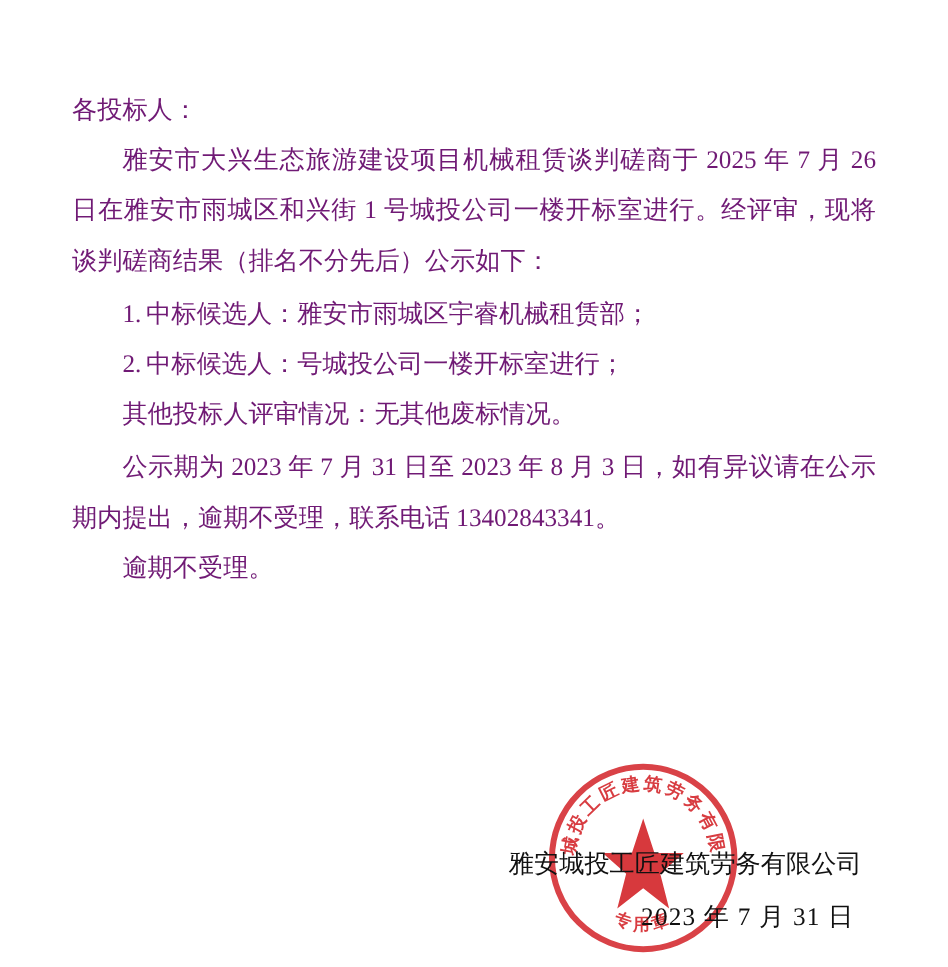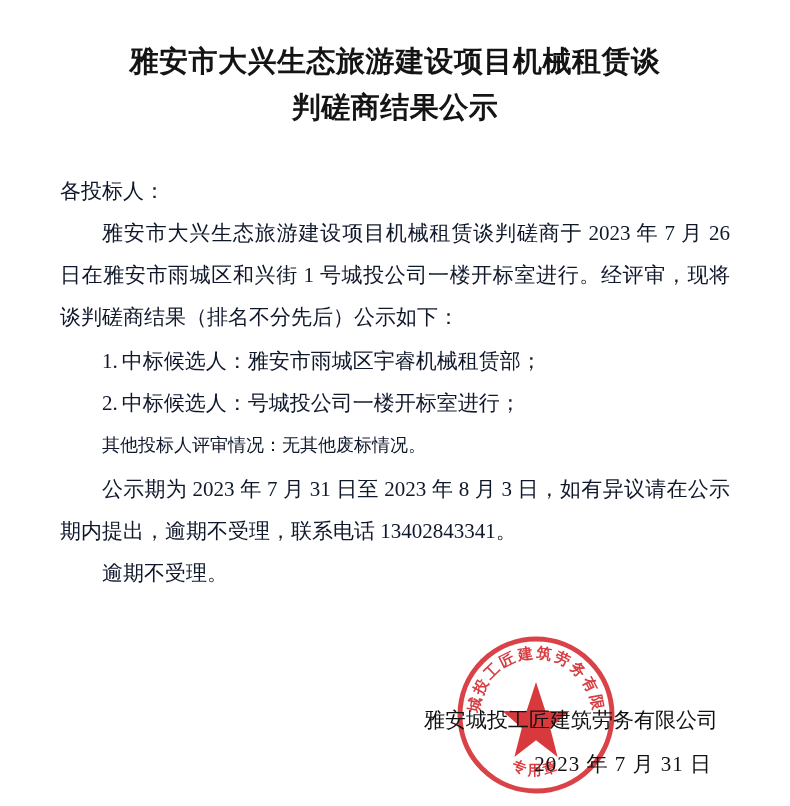--- a/index.html
+++ b/index.html
@@ -30,21 +30,21 @@
     text-align: center;
     letter-spacing: 0.5px;
     margin: 8px auto 0 auto;
     width: 560px;
     color: #141414;
   }
   .body-block {
     margin-top: 40px;
     font-size: 21px;
     line-height: 42px;
-    color: #0f172a;
+    color: #701a75;
   }
   .para {
     margin: 0;
     text-align: justify;
     text-justify: inter-ideograph;
   }
   .indent-0 {
     text-indent: 0;
   }
   .indent-2 {
@@ -58,21 +58,21 @@
     text-indent: 42px;
     font-size: 21px;
     line-height: 42px;
   }
   .list-num {
     font-family: "Liberation Serif", serif;
   }
   .sub-note {
     margin: 0;
     text-indent: 42px;
-    font-size: 18px;
+    font-size: 21px;
     line-height: 42px;
   }
   .tail-block {
     margin-top: 2px;
   }
   .sign-block {
     position: absolute;
     right: 72px;
     bottom: 20px;
     text-align: left;
@@ -103,27 +103,26 @@
   .space-wide {
     display: inline-block;
     width: 4px;
   }
 </style>
 </head>
 <body>
 
 <div class="page">
 
-  <div class="doc-title">雅安市大兴生态旅游建设项目机械租赁谈判磋商结果公示</div>
 
   <div class="body-block">
 
     <p class="para indent-0">各投标人：</p>
 
-    <p class="para indent-2">雅安市大兴生态旅游建设项目机械租赁谈判磋商于 2023 年 7 月 26 日在雅安市雨城区和兴街 1 号城投公司一楼开标室进行。经评审，现将谈判磋商结果（排名不分先后）公示如下：</p>
+    <p class="para indent-2">雅安市大兴生态旅游建设项目机械租赁谈判磋商于 2025 年 7 月 26 日在雅安市雨城区和兴街 1 号城投公司一楼开标室进行。经评审，现将谈判磋商结果（排名不分先后）公示如下：</p>
 
     <div class="list-block">
       <p class="list-item">
         <span class="list-num">1.</span><span class="space-wide"></span><span>中标候选人：</span><span>雅安市雨城区宇睿机械租赁部；</span>
       </p>
       <p class="list-item">
         <span class="list-num">2.</span><span class="space-wide"></span><span>中标候选人：</span><span>号城投公司一楼开标室进行；</span>
       </p>
       <p class="sub-note">其他投标人评审情况：无其他废标情况。</p>
     </div>

